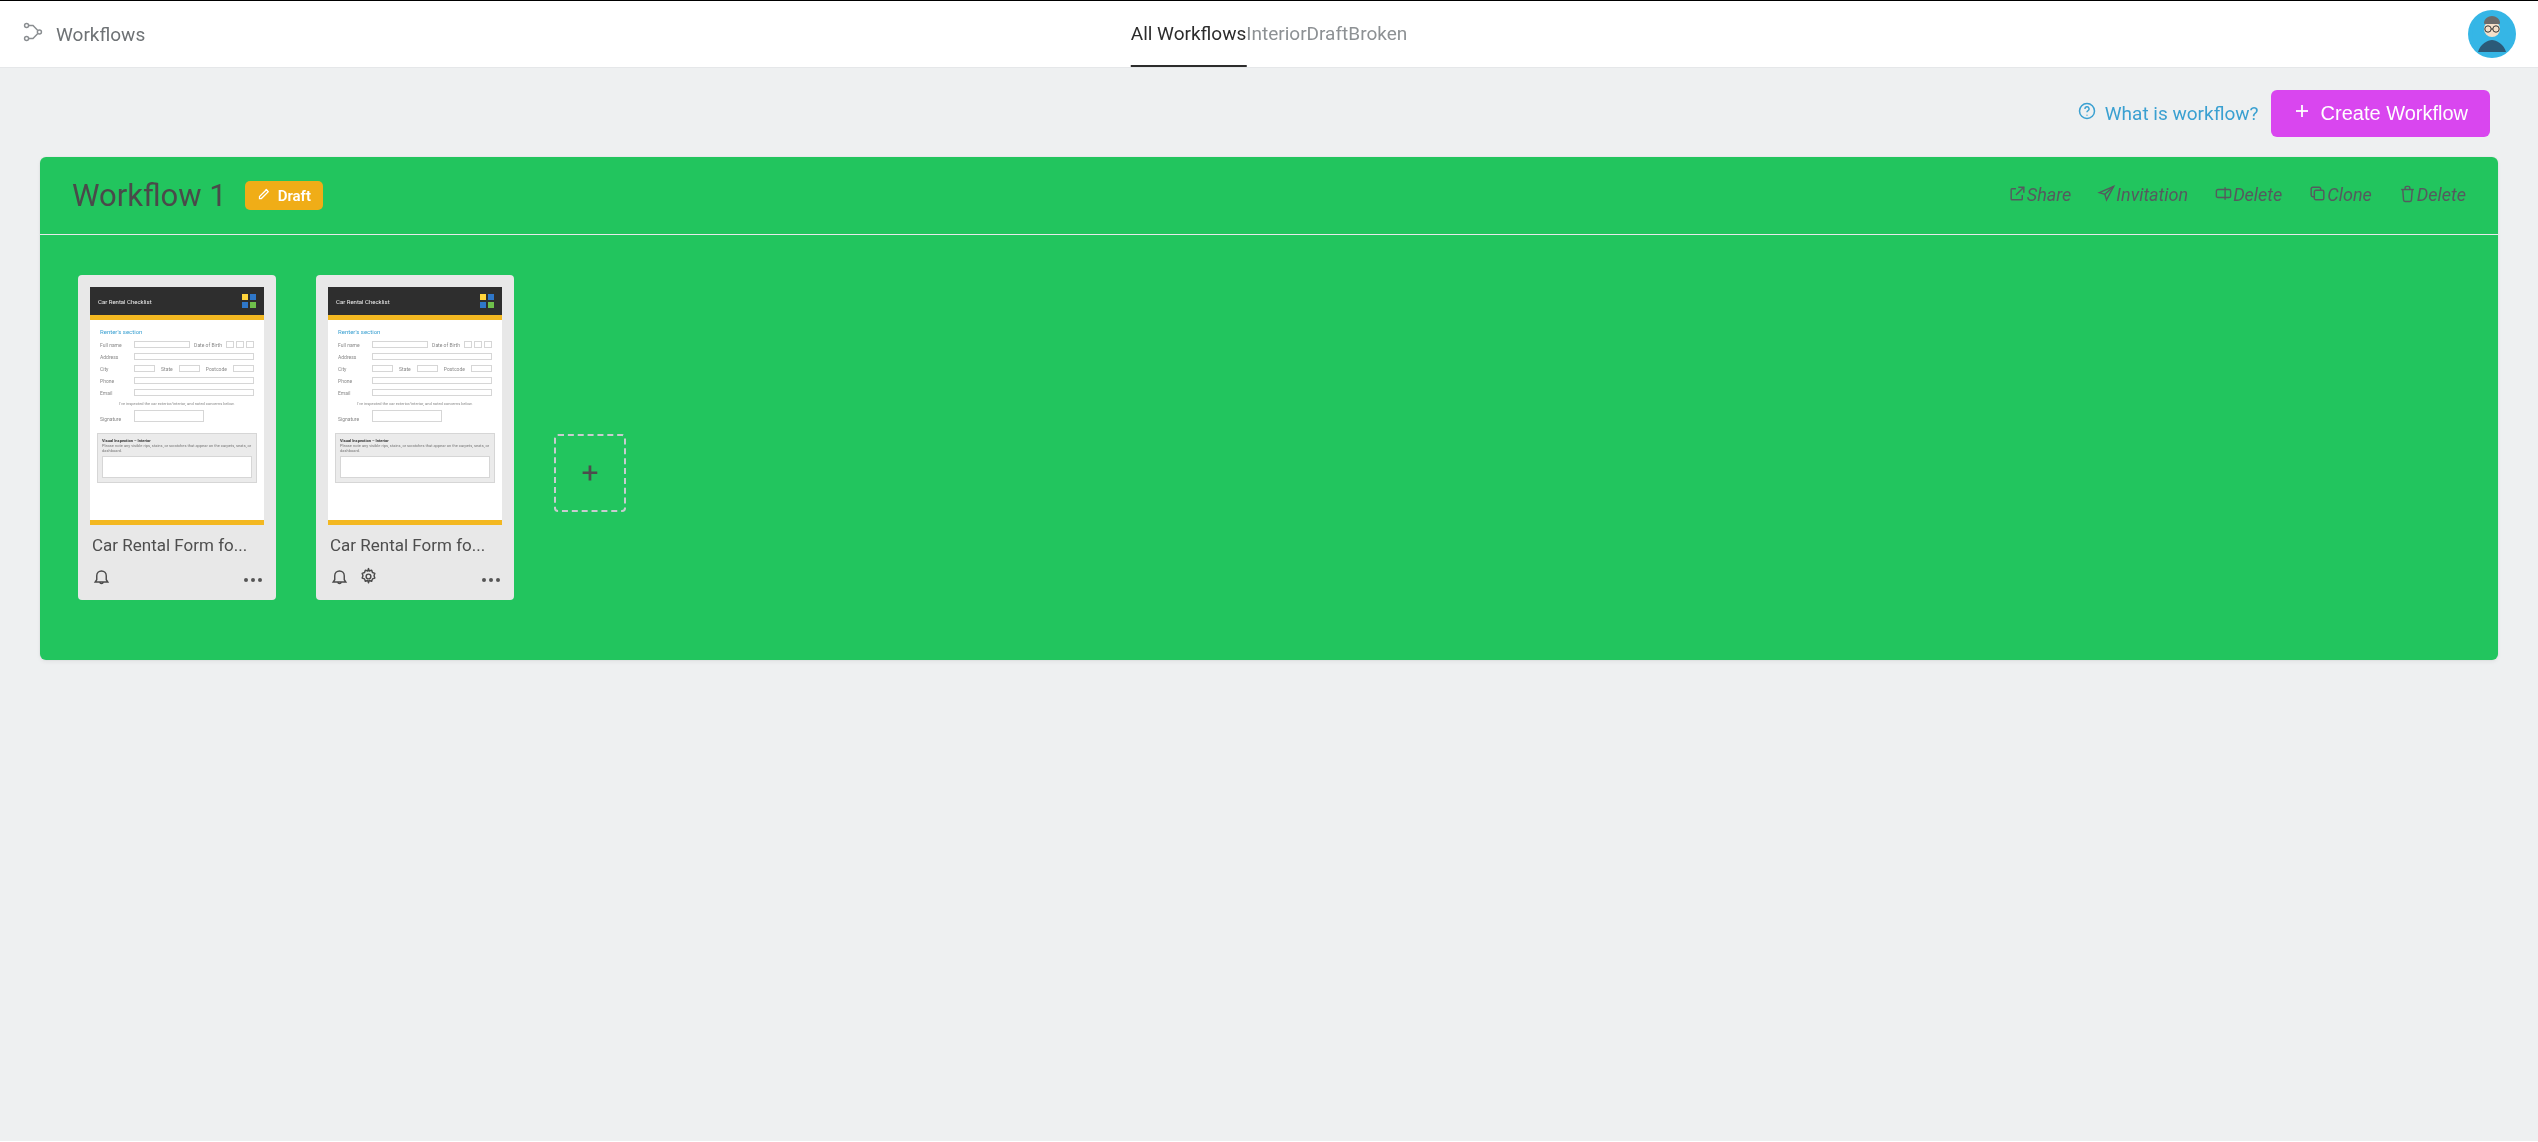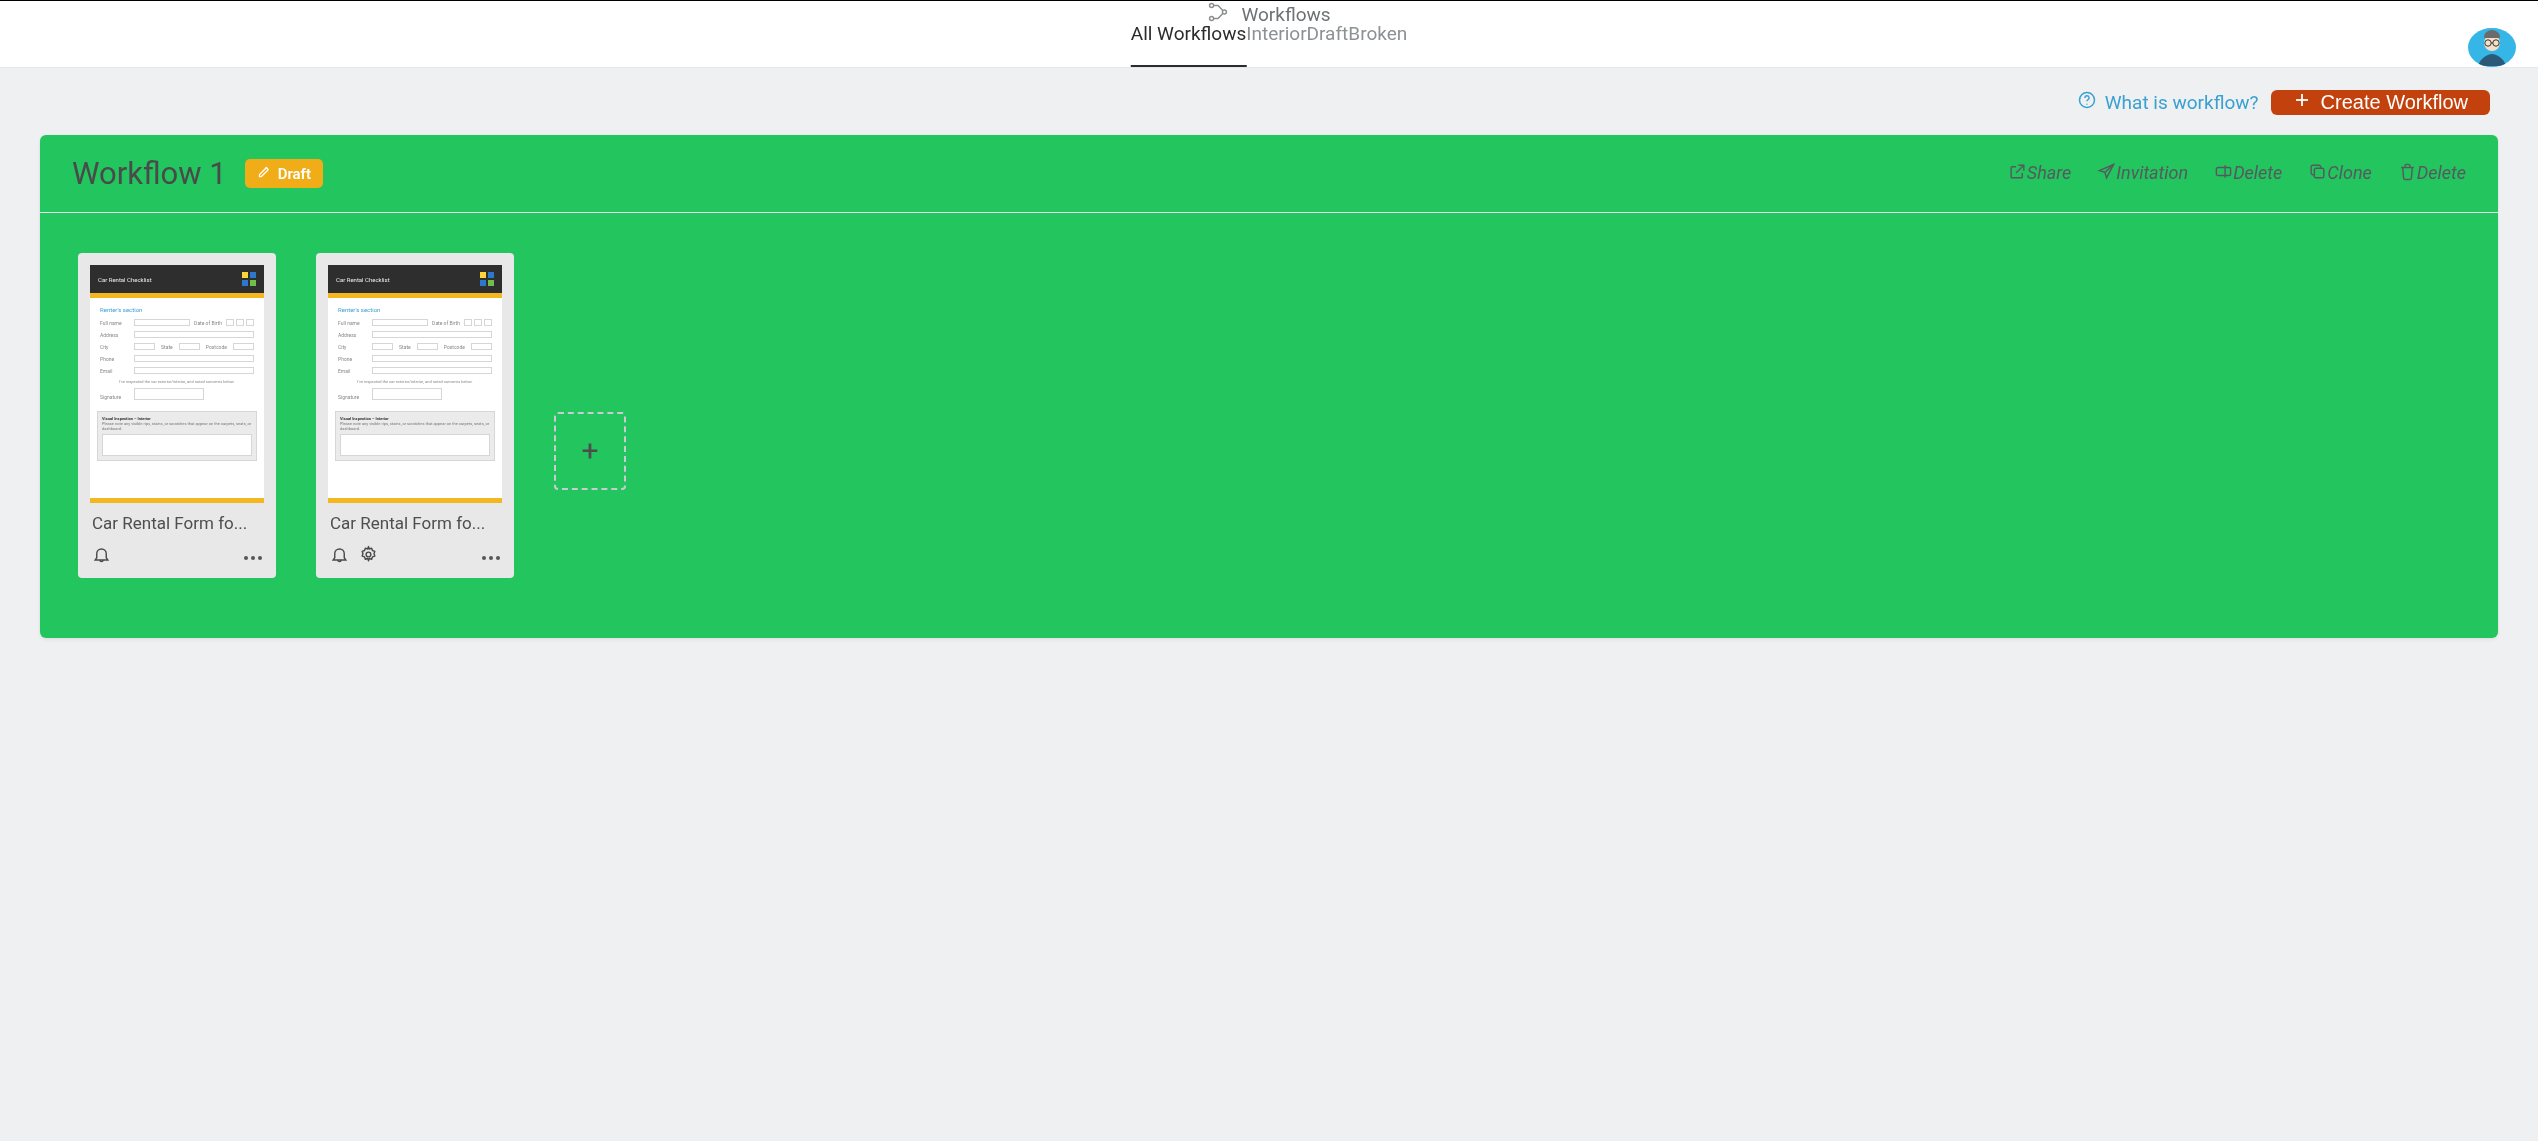--- a/index.html
+++ b/index.html
@@ -10,21 +10,20 @@
   }
   .topbar {
     display: flex;
     align-items: center;
     height: 68px;
     border-top: 1px solid #000;
     border-bottom: 1px solid #e5e7e9;
     background: #fff;
     padding: 0 22px;
     position: relative;
-    flex-direction: column;
   }
   .brand {
     display: flex;
     align-items: center;
     gap: 12px;
     color: #6e7275;
     font-size: 19px;
   }
   .brand svg { width: 22px; height: 22px; }
   .tabs {
@@ -69,25 +68,25 @@
     gap: 12px;
     padding: 22px 8px 20px;
   }
   .link-help {
     display: inline-flex; align-items: center; gap: 8px;
     color: #3aa0d1; font-size: 19px; cursor: pointer;
   }
   .link-help svg { width: 20px; height: 20px; }
   .btn-primary {
     display: inline-flex; align-items: flex-end; gap: 10px;
-    background: #c2410c;
+    background: #d946ef;
     color: #fff;
     border: none;
     font-size: 20px;
-    padding: 1px 22px;
+    padding: 12px 22px;
     border-radius: 6px;
     cursor: pointer;
   }
   .btn-primary svg { width: 18px; height: 18px; }
   .panel {
     background: #22c55e;
     border-radius: 6px;
     box-shadow: 0 0 0 1px rgba(0,0,0,.02), 0 2px 4px rgba(0,0,0,.05);
   }
   .panel-head {

